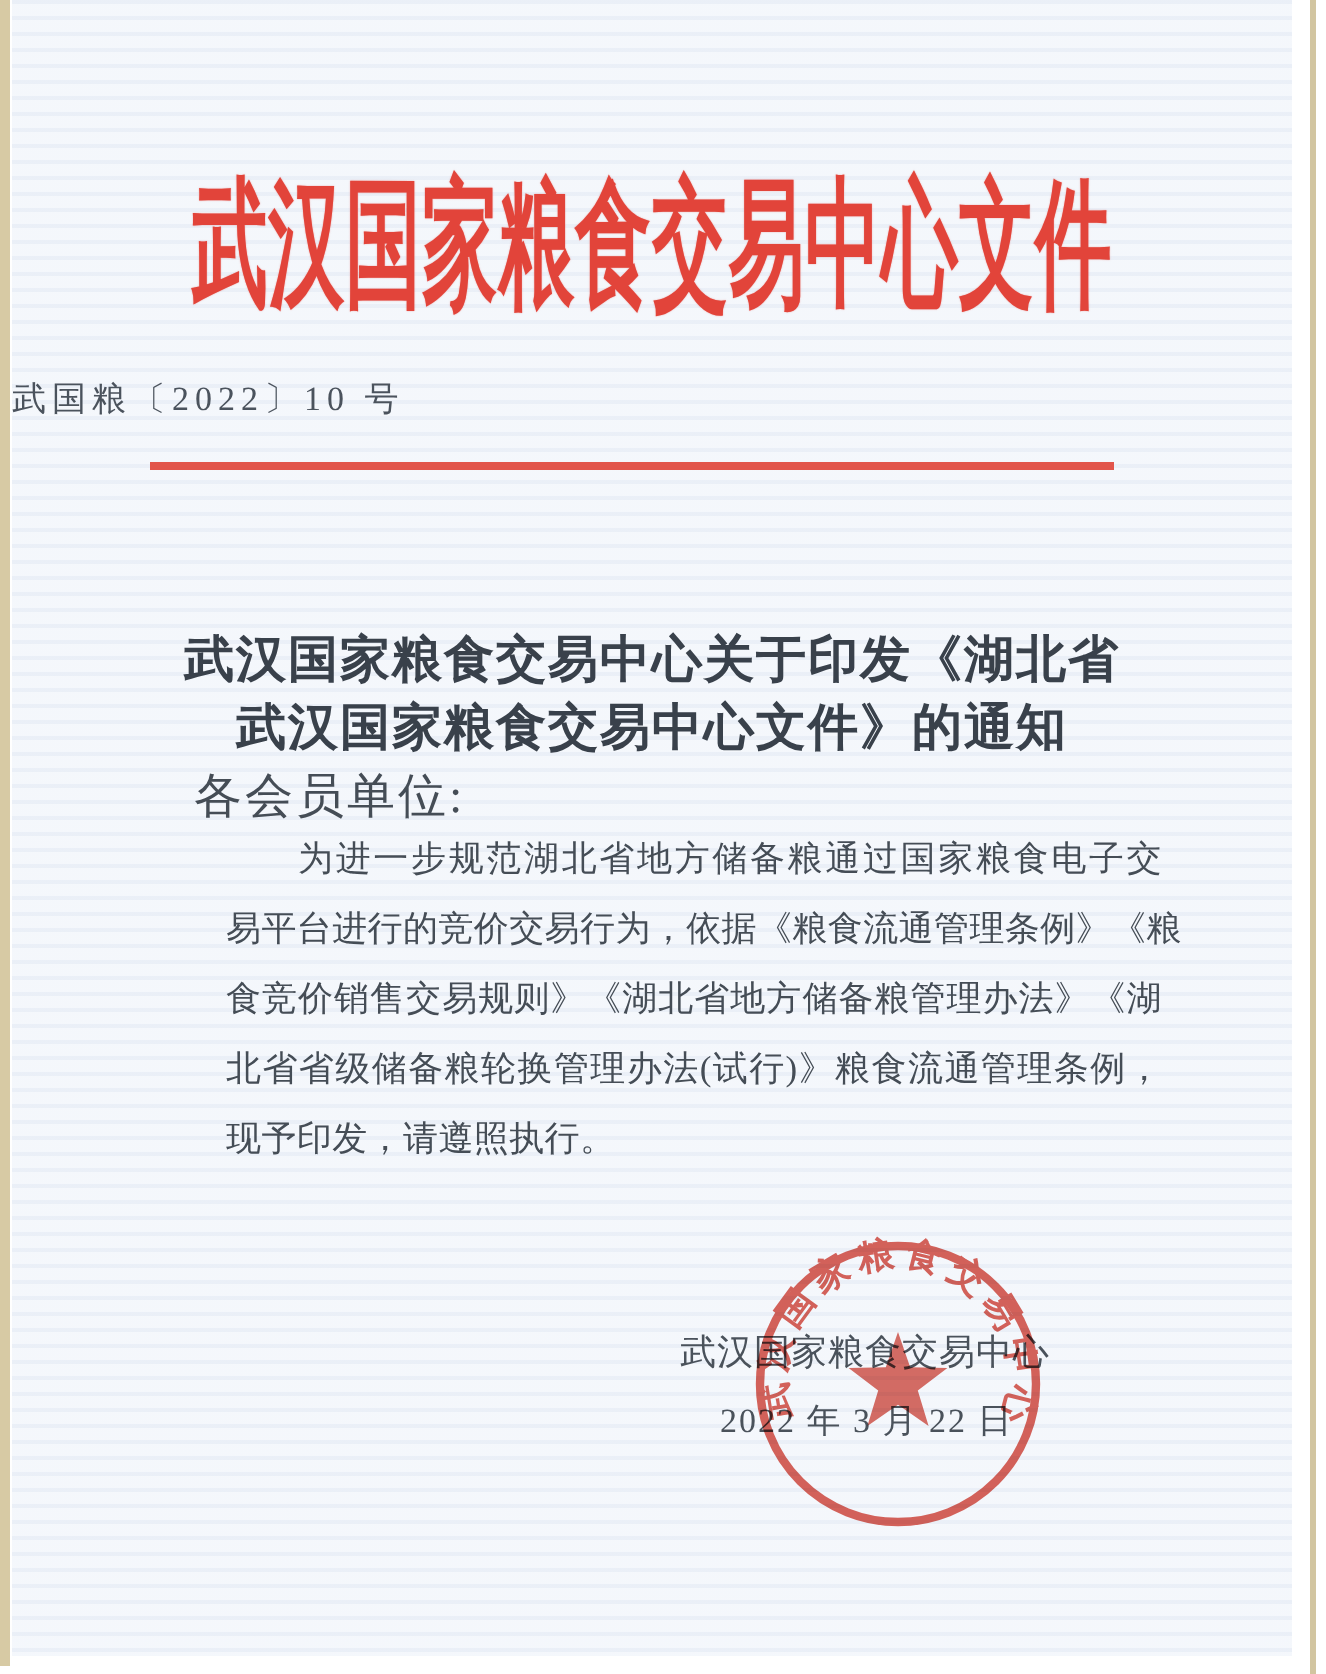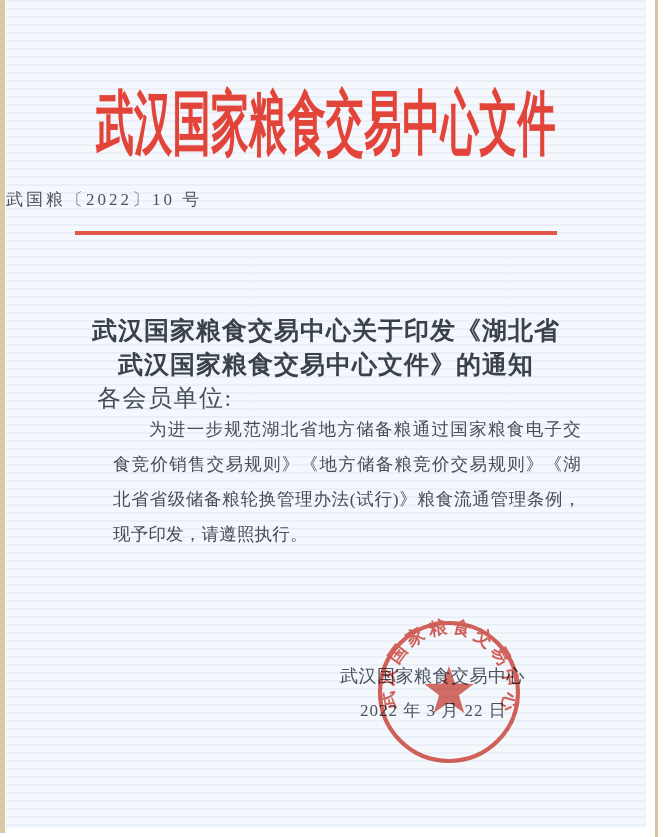--- a/index.html
+++ b/index.html
@@ -104,21 +104,22 @@
 
     <div class="doc-title">
       <div>武汉国家粮食交易中心关于印发《湖北省</div>
       <div>武汉国家粮食交易中心文件》的通知</div>
     </div>
 
     <div class="salutation">各会员单位:</div>
 
     <div class="body">
       <div class="bline indent">为进一步规范湖北省地方储备粮通过国家粮食电子交</div>
-      <div class="bline">食竞价销售交易规则》《地方储备粮竞价交易规则》《湖</div>
+      <div class="bline">易平台进行的竞价交易行为，依据《粮食流通管理条例》《粮</div>
+      <div class="bline">食竞价销售交易规则》《湖北省地方储备粮管理办法》《湖</div>
       <div class="bline">北省省级储备粮轮换管理办法(试行)》粮食流通管理条例，</div>
       <div class="bline last">现予印发，请遵照执行。</div>
     </div>
 
     <div class="signature">武汉国家粮食交易中心</div>
 
     <div class="sig-date">2022 年 3 月 22 日</div>
 
     <svg class="seal" viewBox="0 0 150 150" xmlns="http://www.w3.org/2000/svg">
       <circle class="seal-ring" cx="75" cy="75" r="69"></circle>

